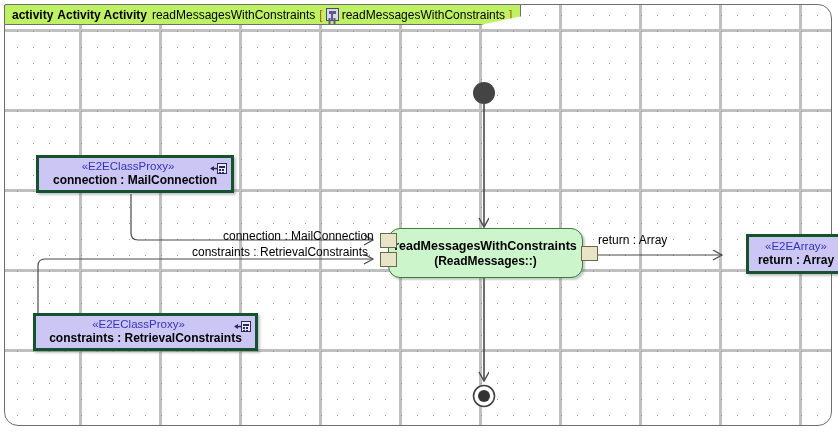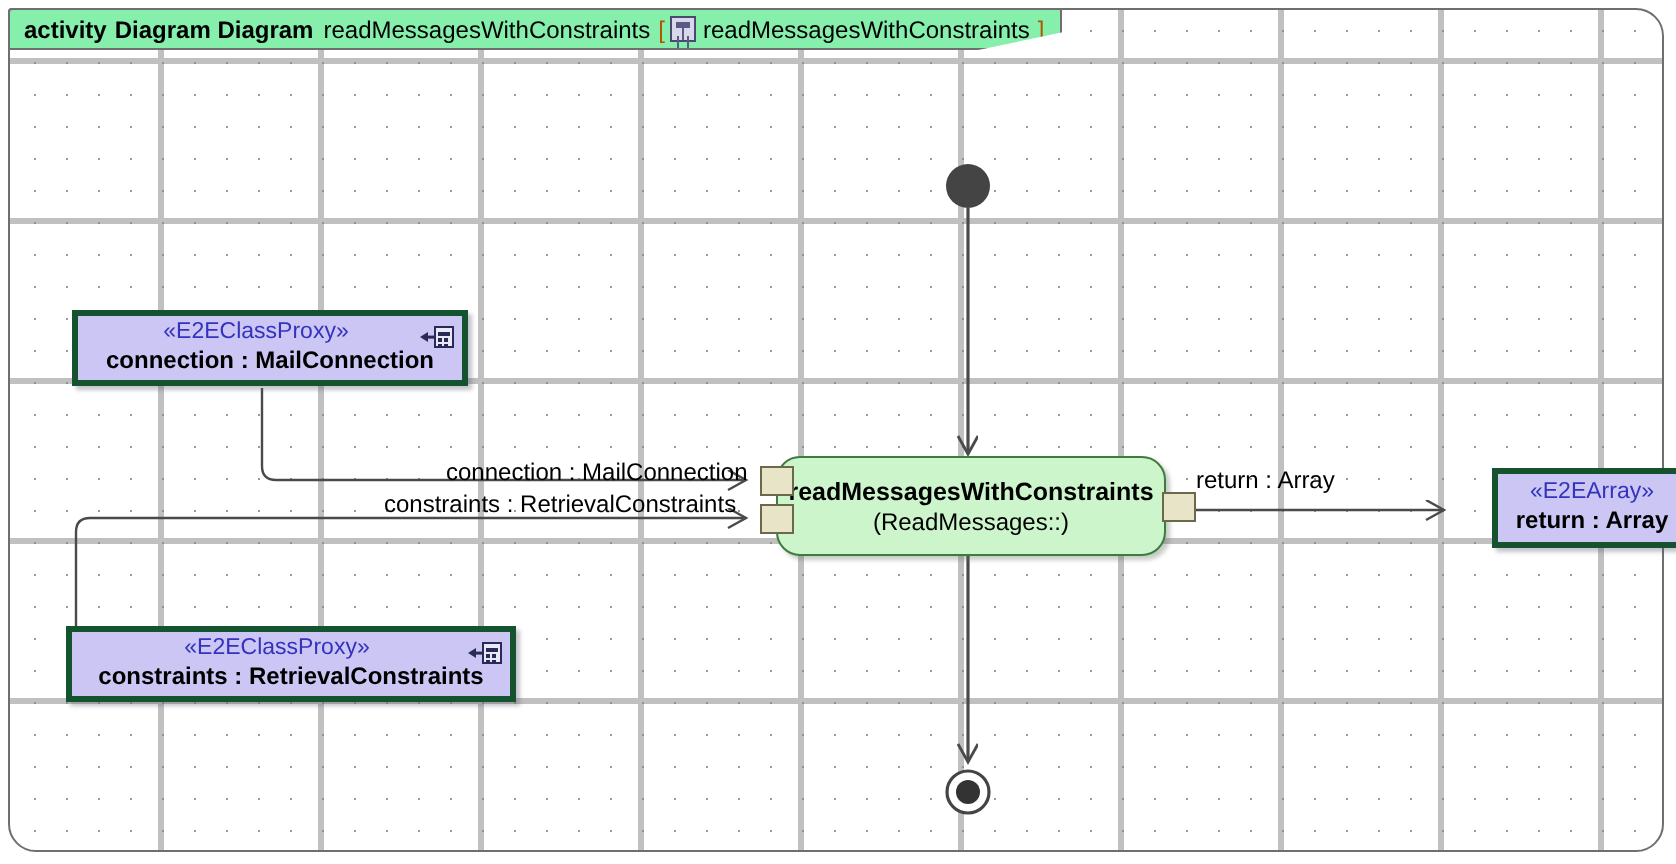--- a/index.html
+++ b/index.html
@@ -55,21 +55,21 @@
 
   
   .frame-header {
     position: absolute;
     left: 4px;
     top: 4px;
     height: 21px;
     box-sizing: border-box;
     border: 1px solid #6f6f6f;
     border-top-left-radius: 2px;
-    background: #86efac;
+    background: #bef264;
     display: flex;
     align-items: center;
     padding: 0 6px 0 7px;
     white-space: nowrap;
     font-size: 12px;
     color: #000000;
     -webkit-clip-path: polygon(0 0, 100% 0, 100% 58%, 92% 100%, 0 100%);
     clip-path: polygon(0 0, 100% 0, 100% 58%, 92% 100%, 0 100%);
   }
   .hdr-kind {
@@ -220,20 +220,21 @@
   .action-title {
     font-size: 12.5px;
     font-weight: bold;
     color: #000000;
     line-height: 16px;
   }
   .action-sub {
     font-size: 12px;
     color: #000000;
     line-height: 15px;
+    font-weight: bold;
   }
 
   
   .pin {
     position: absolute;
     box-sizing: border-box;
     width: 17px;
     height: 15px;
     background: #e8e4c8;
     border: 1px solid #6a6a4a;
@@ -262,21 +263,21 @@
 </head>
 <body>
 
 <div id="canvas">
 
   <div class="frame"></div>
   <div class="frame-crosses"></div>
 
   <div class="frame-header">
     <span class="hdr-kind">activity</span>
-    <span class="hdr-type">Diagram Diagram</span>
+    <span class="hdr-type">Activity Activity</span>
     <span class="hdr-name">readMessagesWithConstraints</span>
     <span class="hdr-brk">[</span>
     <span class="hdr-icon"></span>
     <span class="hdr-qual">readMessagesWithConstraints</span>
     <span class="hdr-brk-close">]</span>
   </div>
 
   <svg class="edges">
     <defs>
       <marker id="openArrow" markerWidth="12" markerHeight="12" refX="10" refY="5" orient="auto" markerUnits="userSpaceOnUse">

